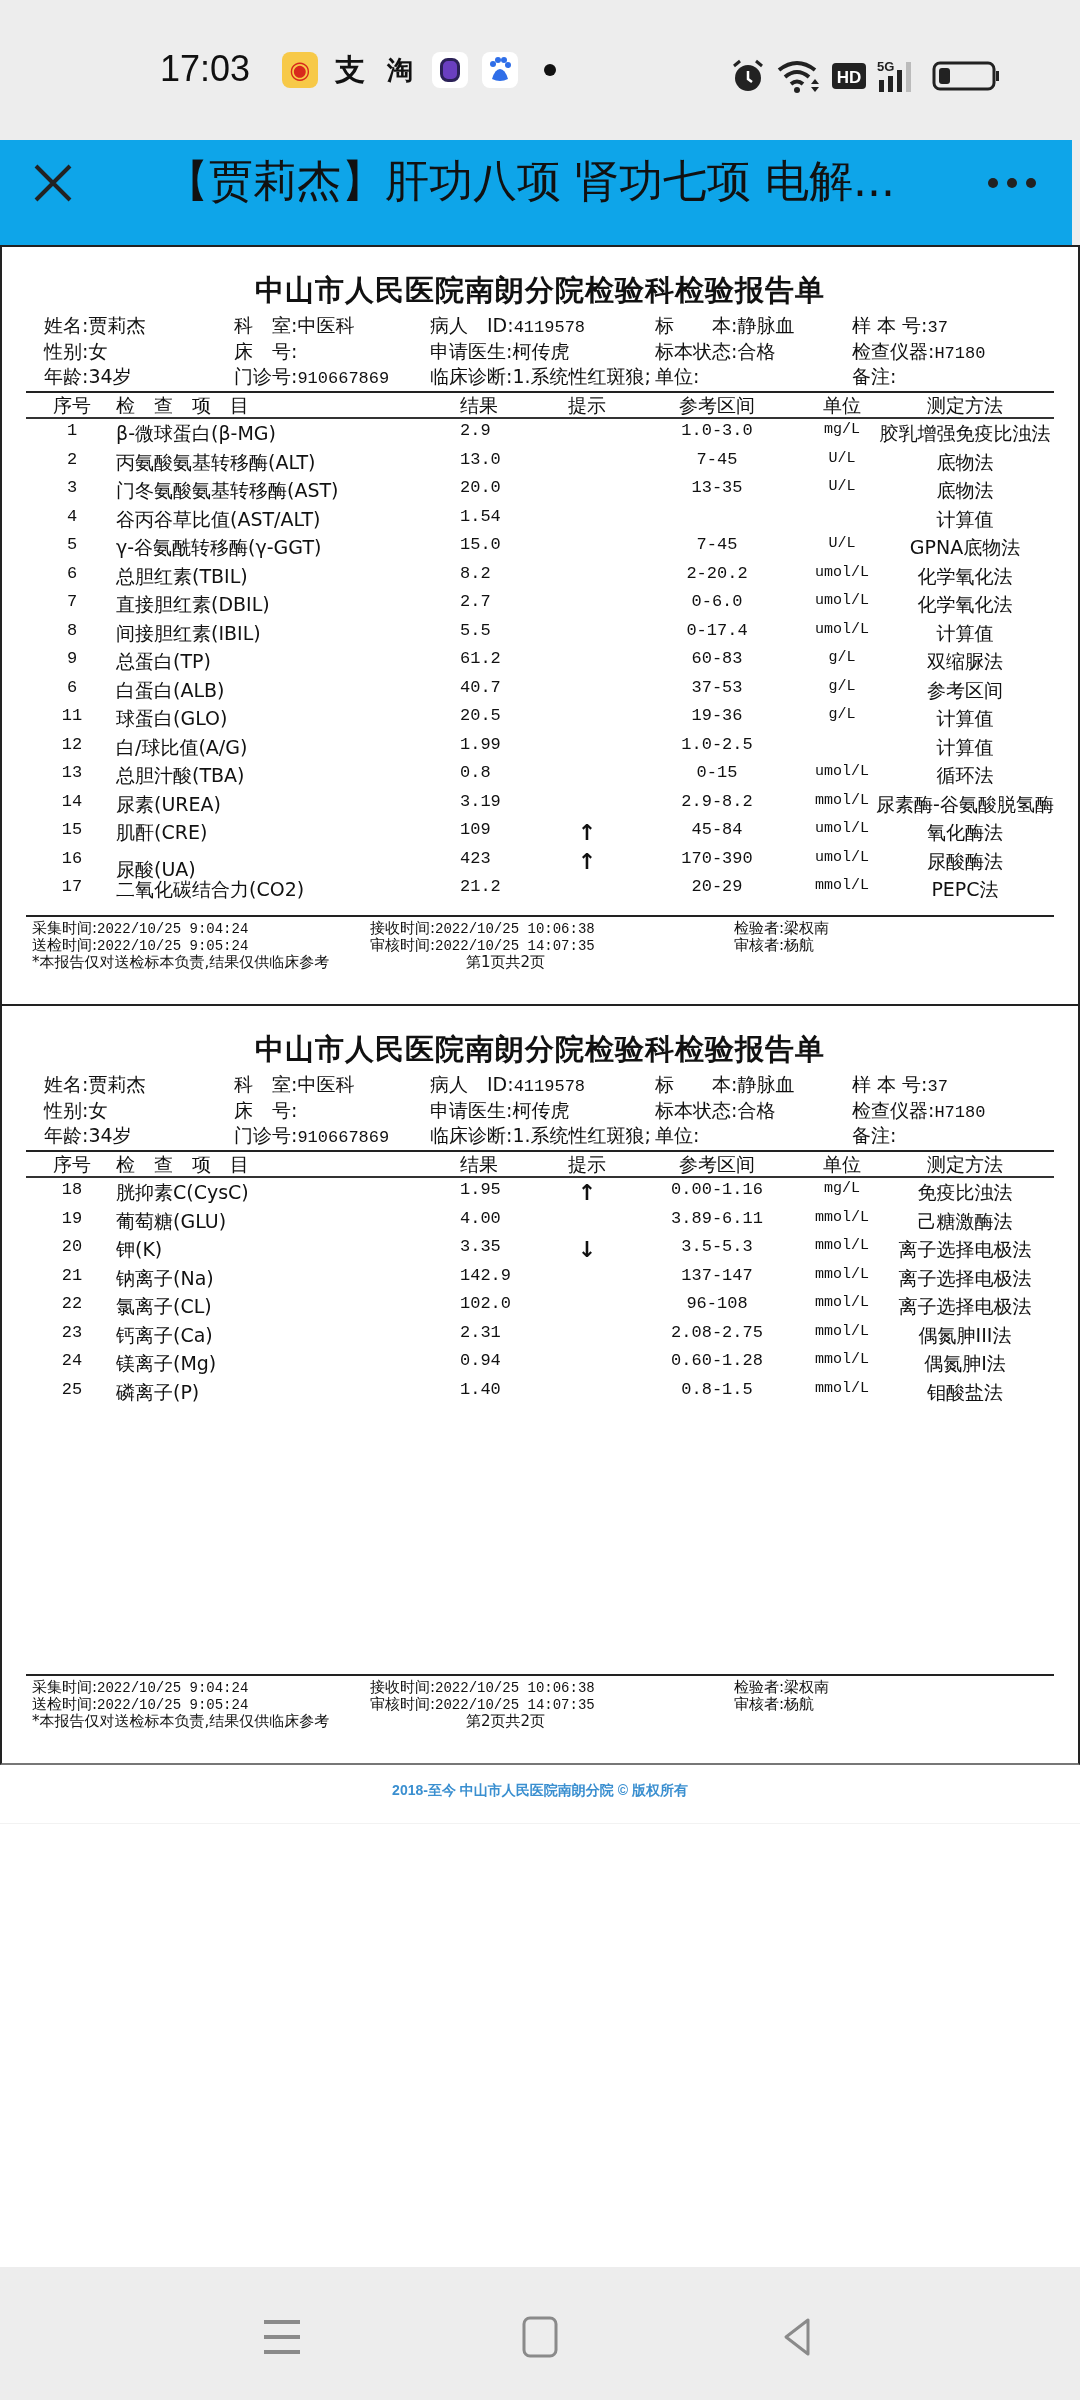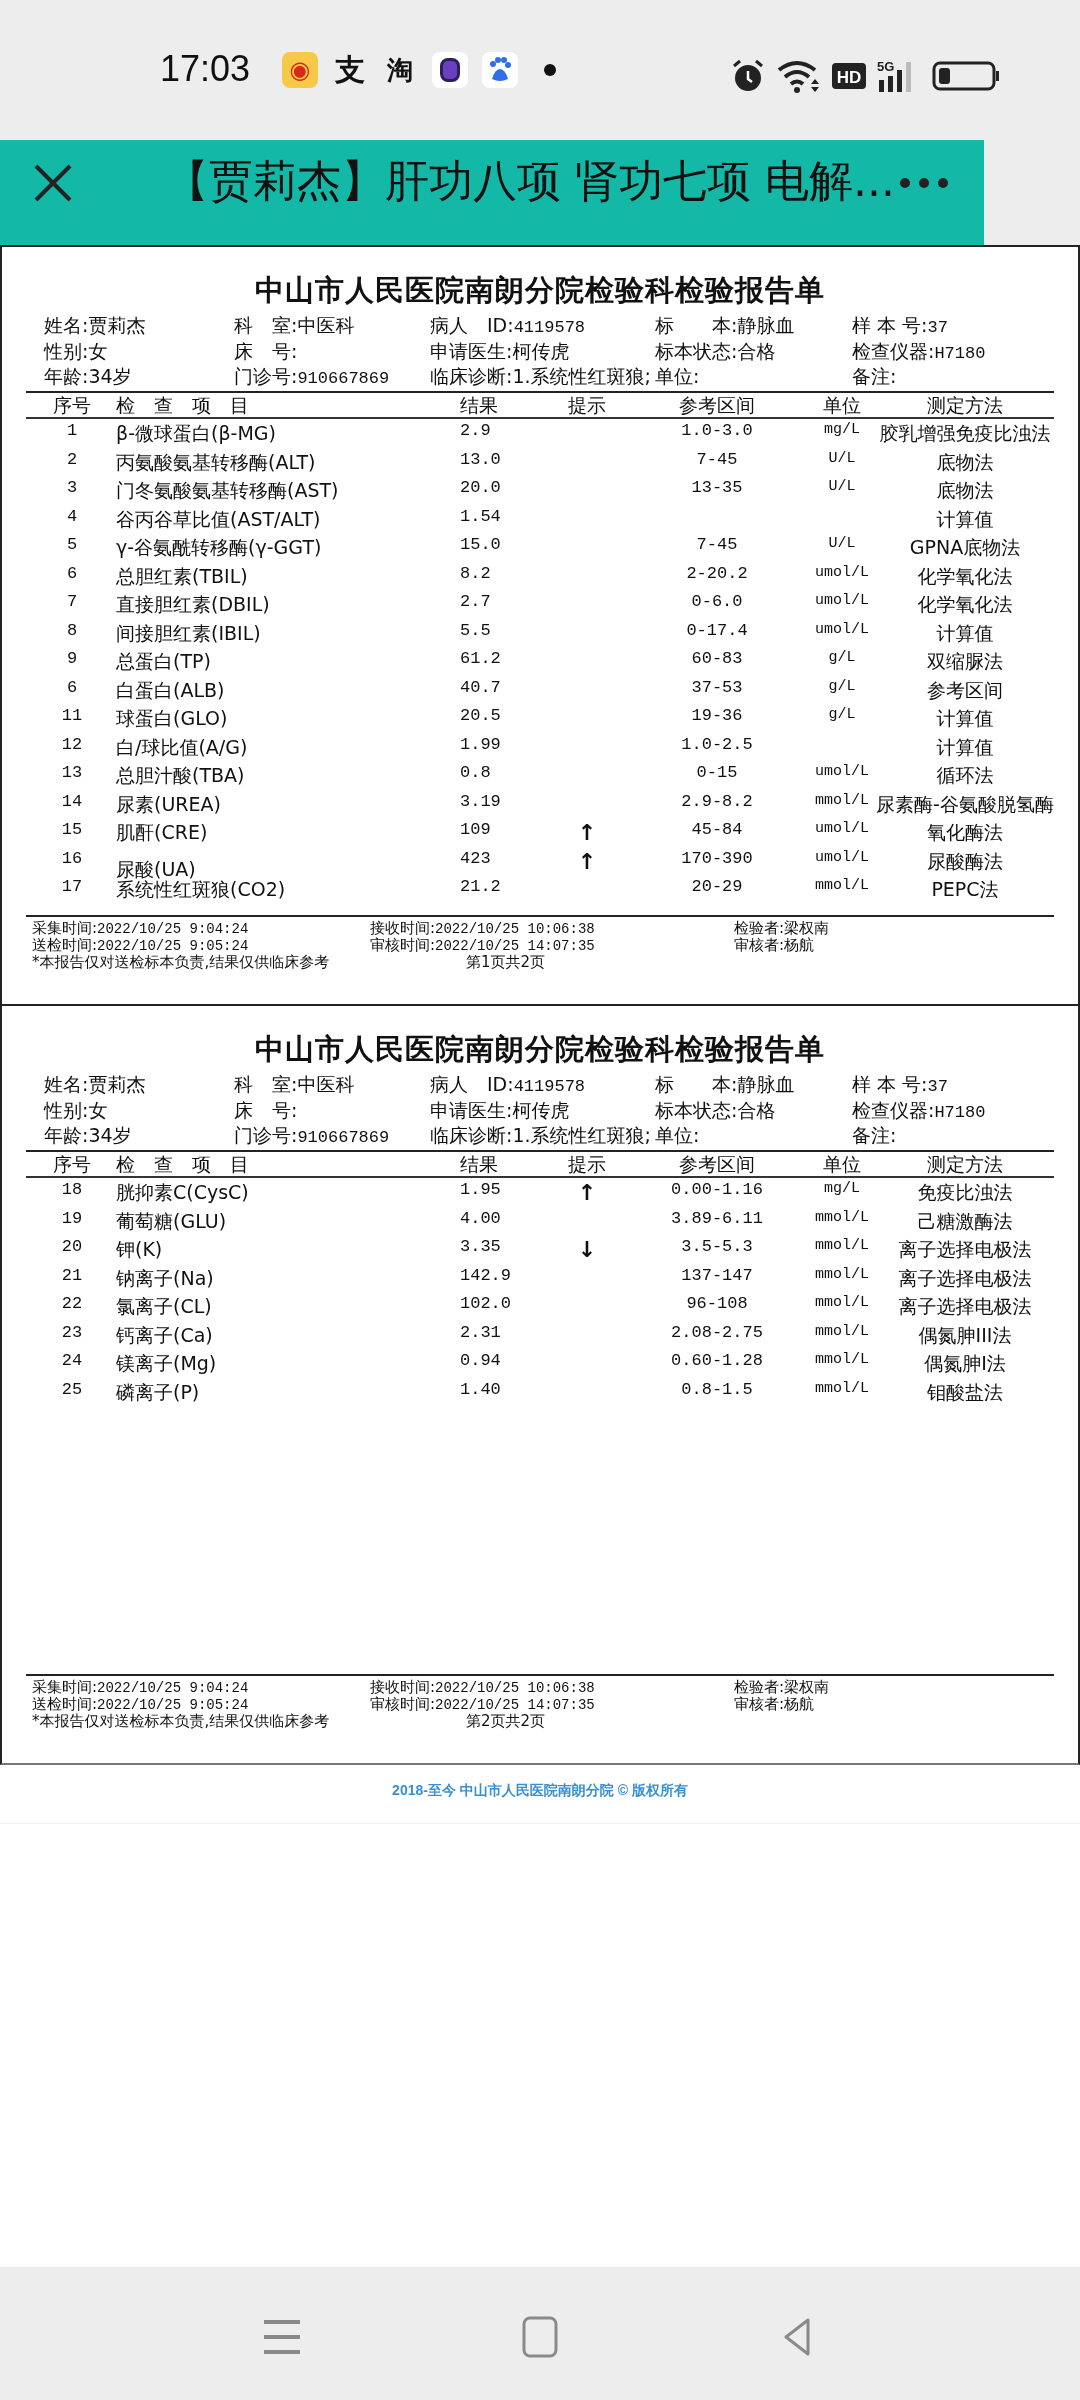--- a/index.html
+++ b/index.html
@@ -15,21 +15,21 @@
   .nicon.alipay { background: transparent; color: #111; font-size: 30px; }
   .nicon.taobao { background: transparent; color: #111; font-size: 26px; }
   .nicon.app4 { background: #fff; }
   .nicon.app4 span { width: 20px; height: 24px; border-radius: 8px; background: #6a3fc0; border: 3px solid #2b2158; display:block; }
   .nicon.baidu { background: #fff; color: #2f6ee8; font-size: 26px; }
   .nicon.dot { width: 12px; height: 12px; border-radius: 50%; background: #111; margin-left: 12px; }
   .sys-icons { position: absolute; right: 80px; top: 58px; display: flex; align-items: center; gap: 11px; }
   .sys-icons svg { display: block; }
 
   
-  .title-bar { position: absolute; top: 140px; left: 0; width: 984px; height: 105px; background: #14b8a6; padding-left: 14px; }
+  .title-bar { position: absolute; top: 140px; left: 0; width: 1072px; height: 105px; background: #0ea5e9; padding-left: 14px; }
   .close-btn { position: absolute; left: 28px; top: 18px; width: 50px; height: 50px; }
   .page-title { position: absolute; left: 165px; top: 12px; width: 740px; font-size: 44px; color: #111; white-space: nowrap; overflow: hidden; text-overflow: ellipsis; font-family: "DejaVu Sans", sans-serif; }
   .more-btn { position: absolute; right: 36px; top: 38px; display: flex; gap: 9px; }
   .more-btn i { width: 10px; height: 10px; border-radius: 50%; background: #222; display: block; }
 
   
   .content { position: absolute; top: 245px; left: 0; width: 1080px; height: 2022px; background: #fff; }
   .report { position: absolute; left: 0; width: 1080px; border: 2px solid #222; background: #fff; font-family: "DejaVu Sans", sans-serif; }
   .report.p1 { top: 0; height: 761px; }
   .report.p2 { top: 759px; height: 761px; border-bottom-color: #777; }
@@ -322,21 +322,21 @@
           <div class="td col-seq num" style="top: 602px;">16</div>
           <div class="td col-name" style="top: 602px; margin-top: 8px;">尿酸(UA)</div>
           <div class="td col-res num" style="top: 602px;">423</div>
           <div class="td col-flag flag" style="top: 602px;">↑</div>
           <div class="td col-ref num" style="top: 602px;">170-390</div>
           <div class="td col-unit unit" style="top: 602px;">umol/L</div>
           <div class="td col-method" style="top: 602px;">尿酸酶法</div>
         </div>
         <div>
           <div class="td col-seq num" style="top: 630px;">17</div>
-          <div class="td col-name" style="top: 630px;">系统性红斑狼(CO2)</div>
+          <div class="td col-name" style="top: 630px;">二氧化碳结合力(CO2)</div>
           <div class="td col-res num" style="top: 630px;">21.2</div>
           <div class="td col-flag flag" style="top: 630px;"></div>
           <div class="td col-ref num" style="top: 630px;">20-29</div>
           <div class="td col-unit unit" style="top: 630px;">mmol/L</div>
           <div class="td col-method" style="top: 630px;">PEPC法</div>
         </div>
       </div>
 
     <div class="hr-top" style="top:668px;"></div>
     <div class="foot" style="left:30px;top:672px;"><span>采集时间:</span><span class="mono">2022/10/25 9:04:24</span></div>

